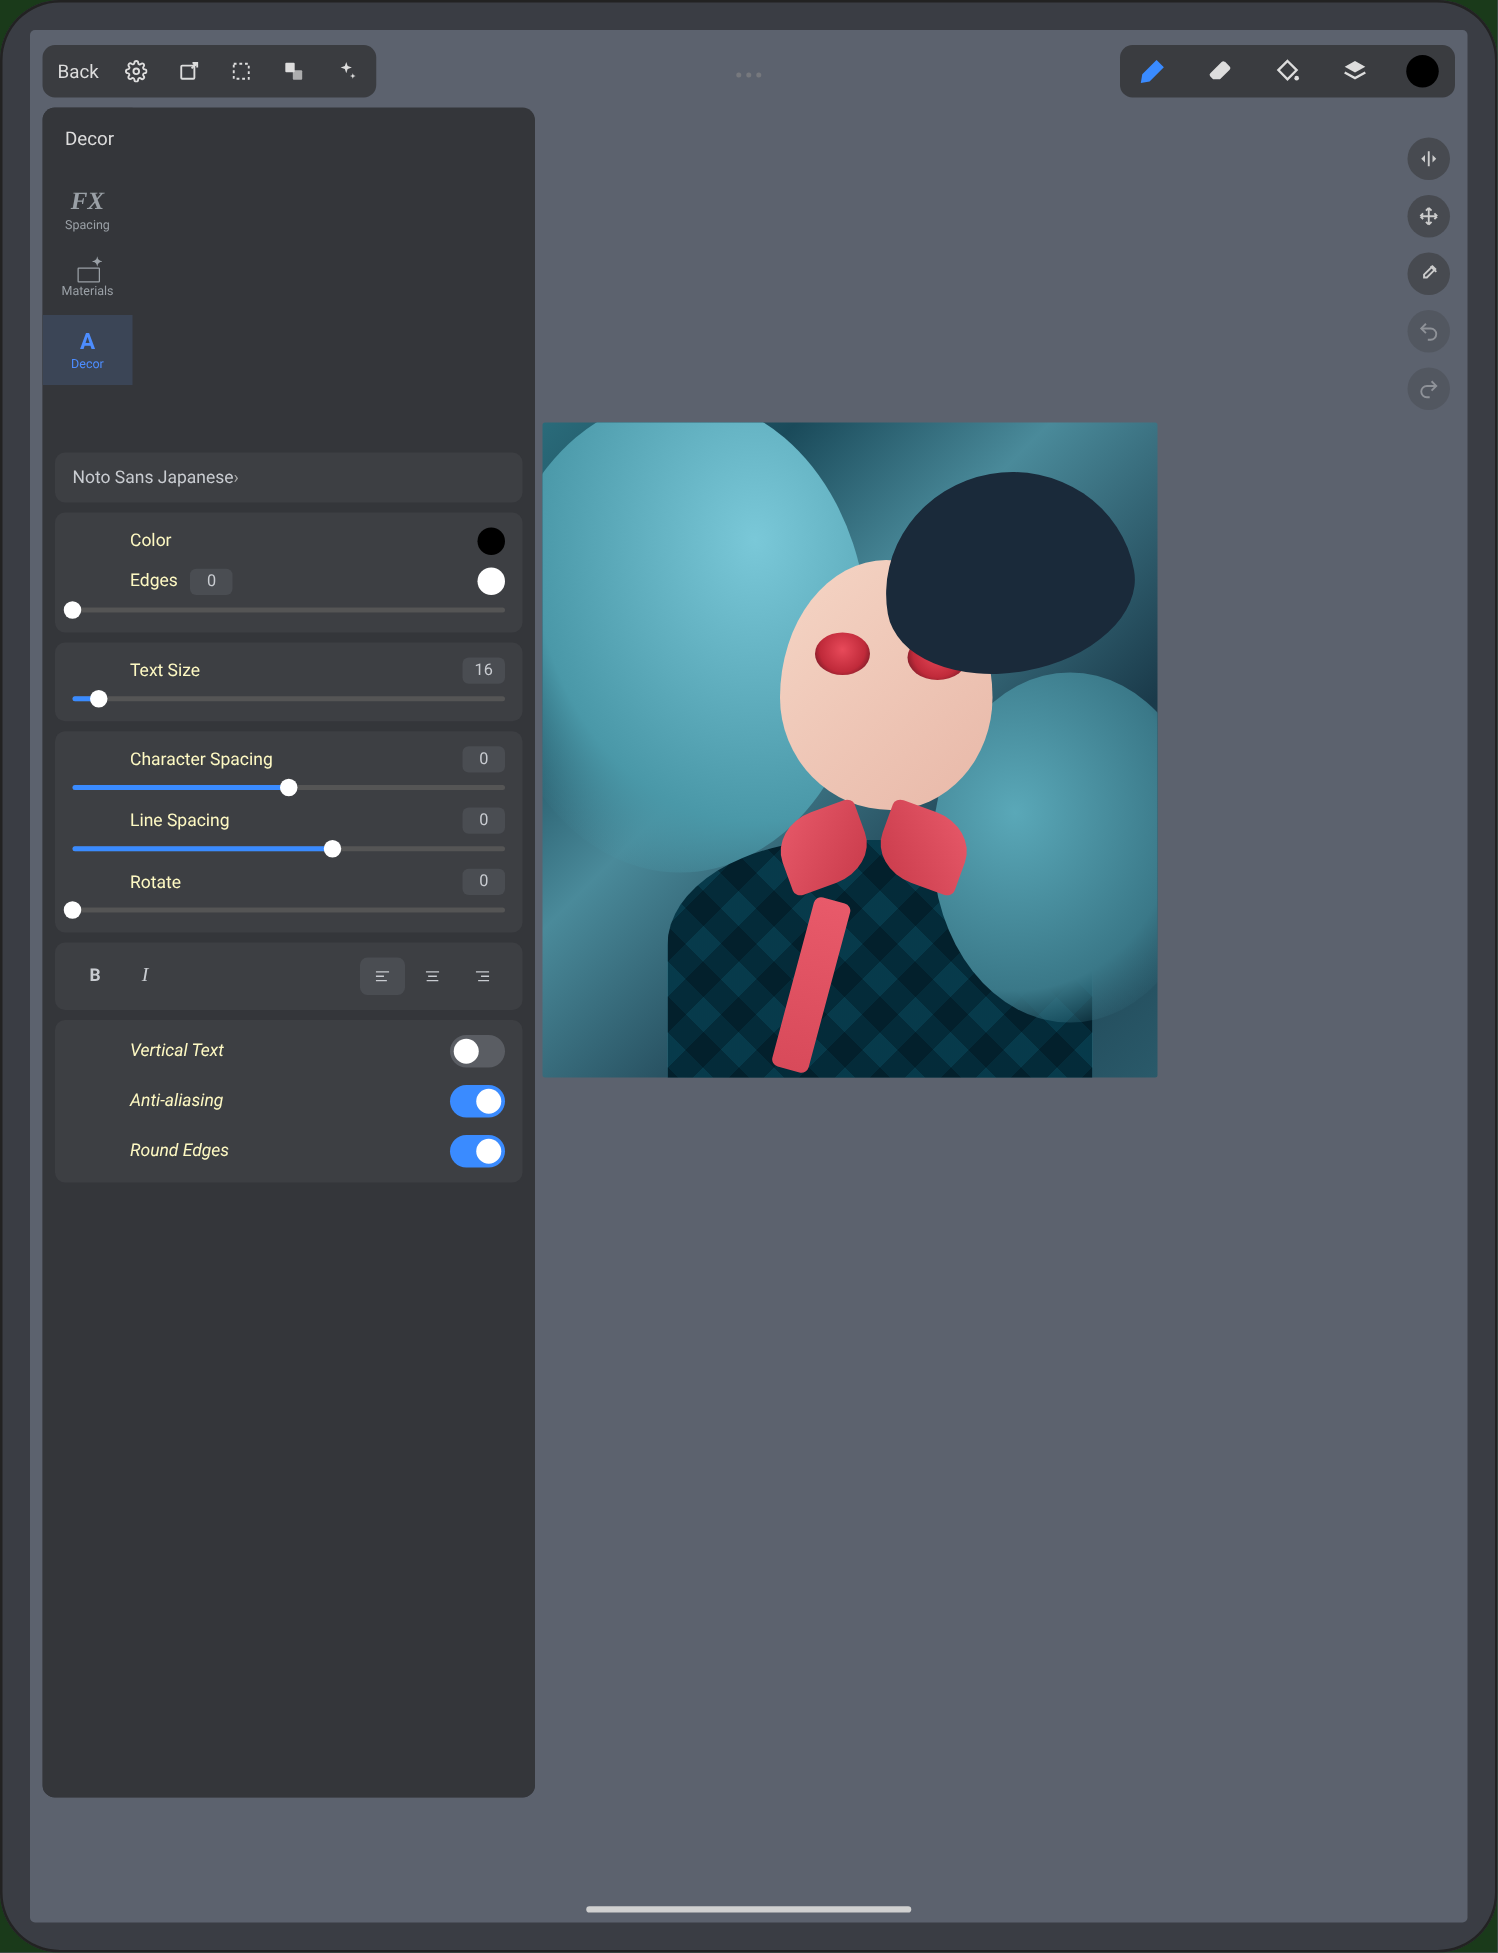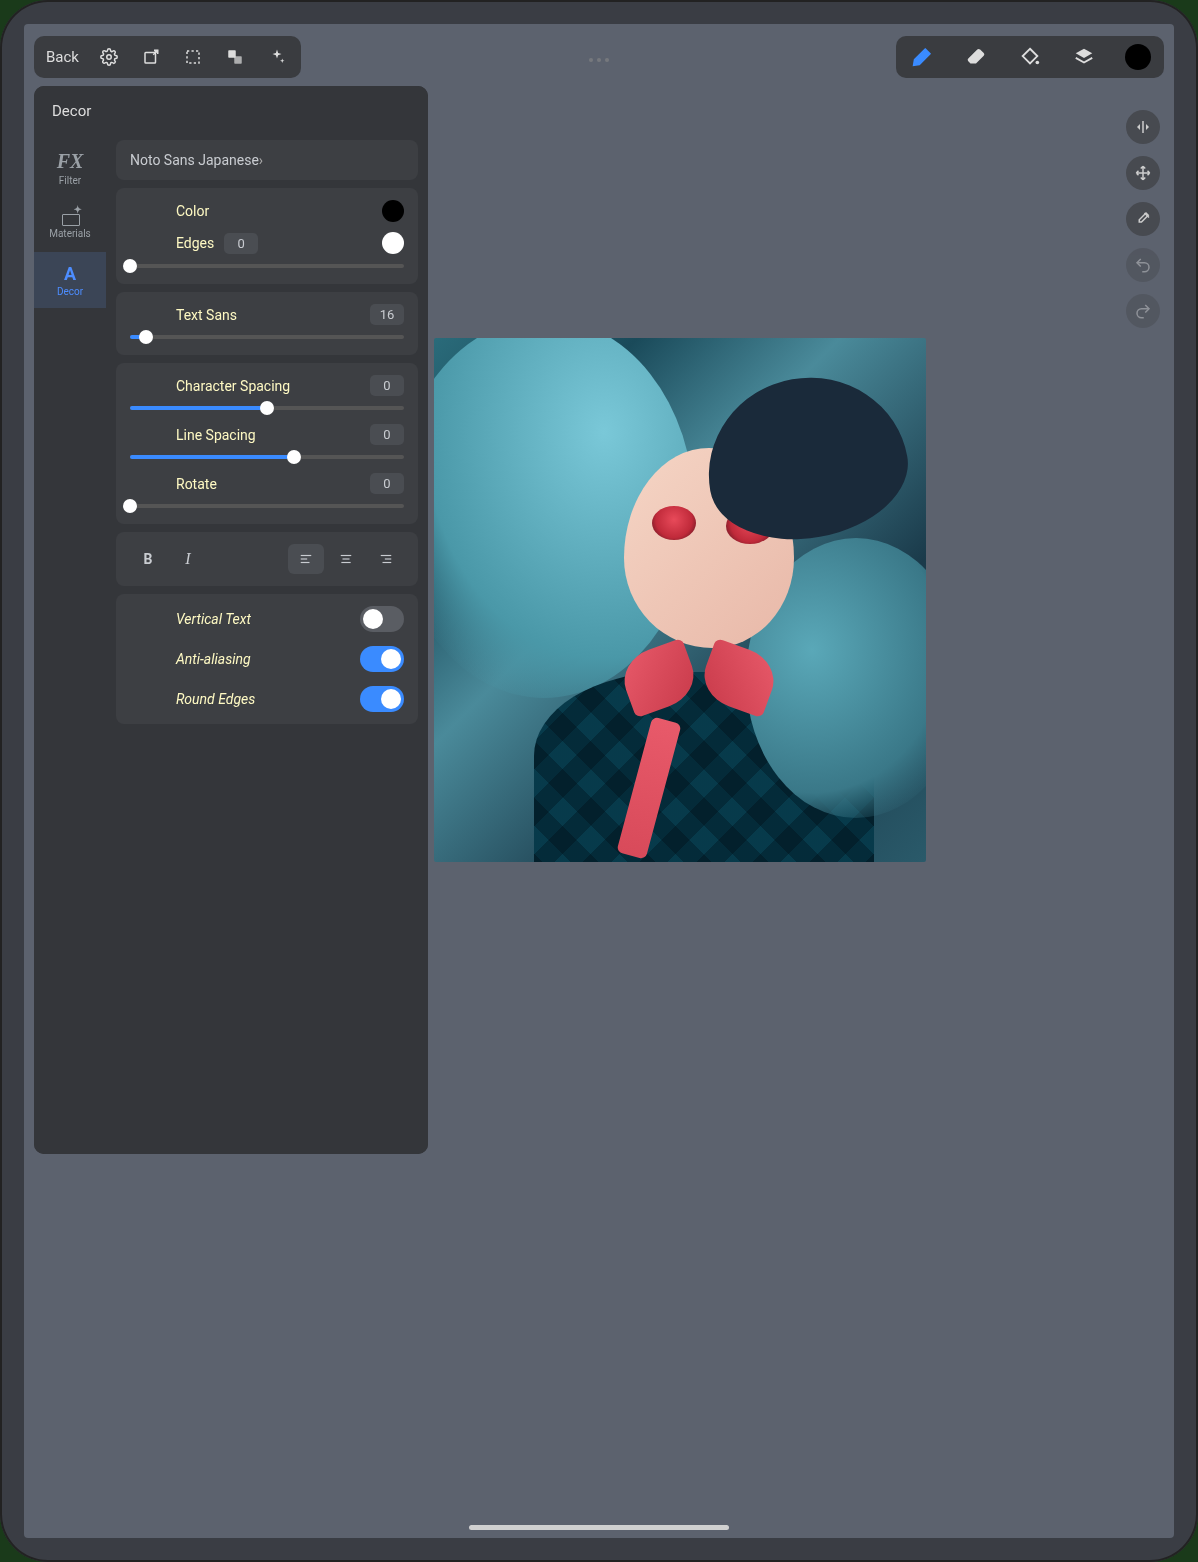--- a/index.html
+++ b/index.html
@@ -22,21 +22,21 @@
   .tr-icon.active svg { stroke: #3a8bff; fill: #3a8bff; }
   .color-swatch-top { width: 26px; height: 26px; border-radius: 50%; background: #000; }
 
   
   .rv-col { position: absolute; right: 14px; top: 86px; display: flex; flex-direction: column; gap: 12px; }
   .rv-btn { width: 34px; height: 34px; border-radius: 50%; background: #474a50; display: flex; align-items: center; justify-content: center; color: #ccc; cursor: pointer; }
   .rv-btn.disabled { opacity: 0.45; }
   .rv-btn svg { width: 18px; height: 18px; }
 
   
-  .decor-panel { position: absolute; top: 62px; left: 10px; width: 394px; height: 1068px; background: #34363a; border-radius: 10px; display: flex; overflow: hidden; }
+  .decor-panel { position: absolute; top: 62px; left: 10px; width: 394px; height: 1352px; background: #34363a; border-radius: 10px; display: flex; overflow: hidden; flex-direction: column; }
   .decor-header { position: absolute; top: 0; left: 0; right: 0; height: 50px; padding: 16px 18px 10px 18px; color: #ddd; font-size: 15px; }
   .panel-side { width: 72px; background: #34363a; display: flex; flex-direction: column; align-items: stretch; padding-top: 54px; }
   .side-tab { height: 56px; display: flex; flex-direction: column; align-items: center; justify-content: center; gap: 2px; color: #9aa0a6; cursor: pointer; font-size: 10px; }
   .side-tab.active { background: #3b4556; color: #4d8dff; }
   .side-tab .side-icon { font-size: 18px; font-weight: bold; }
   .side-tab.fx .side-icon { font-style: italic; font-family: serif; font-size: 20px; }
   .side-tab.materials .side-icon { position: relative; width: 20px; height: 16px; }
   .side-tab.materials .side-icon::before { content:''; position:absolute; bottom:0; left:2px; width:16px; height:10px; border:1.5px solid currentColor; border-radius:1px;}
   .side-tab.materials .side-icon::after { content:'✦'; position:absolute; top:-6px; right:-2px; font-size:10px; }
   .panel-body { flex: 1; padding: 54px 10px 10px 10px; display: flex; flex-direction: column; gap: 8px; background: #34363a; }
@@ -197,21 +197,21 @@
             <path d="M20 9H10a6 6 0 0 0 0 12h3"></path>
           </svg>
       </div>
     </div>
 
     <div class="decor-panel">
       <div class="decor-header">Decor</div>
       <div class="panel-side">
         <div class="side-tab fx">
           <span class="side-icon">FX</span>
-          <span>Filter</span>
+          <span>Spacing</span>
         </div>
         <div class="side-tab materials">
           <span class="side-icon"></span>
           <span>Materials</span>
         </div>
         <div class="side-tab active">
           <span class="side-icon">A</span>
           <span>Decor</span>
         </div>
       </div>
@@ -234,21 +234,21 @@
             <span class="color-dot white"></span>
           </div>
           <div class="slider-track">
             <div class="slider-fill" style="width:0%"></div>
             <div class="slider-thumb" style="left:0%"></div>
           </div>
         </div>
 
         <div class="card">
           <div class="row">
-            <span class="label">Text Sans</span>
+            <span class="label">Text Size</span>
             <span class="value-box">16</span>
           </div>
           <div class="slider-track">
             <div class="slider-fill" style="width:6%"></div>
             <div class="slider-thumb" style="left:6%"></div>
           </div>
         </div>
 
         <div class="card">
           <div class="row">

